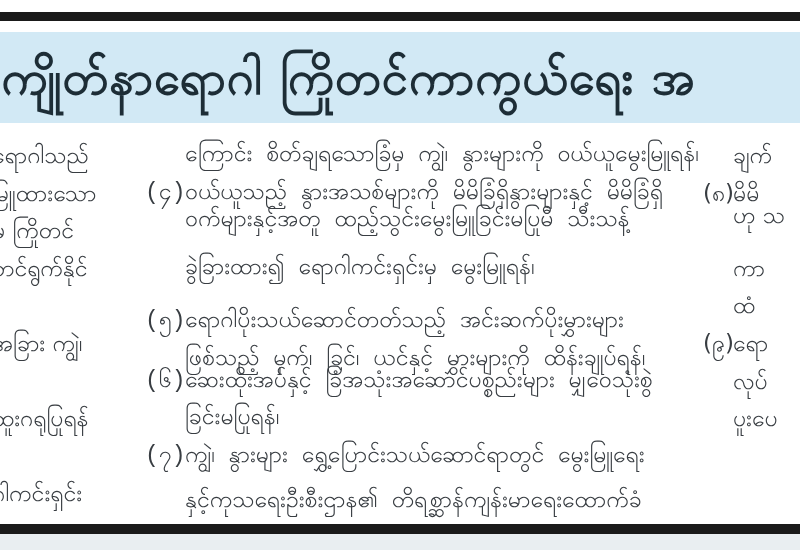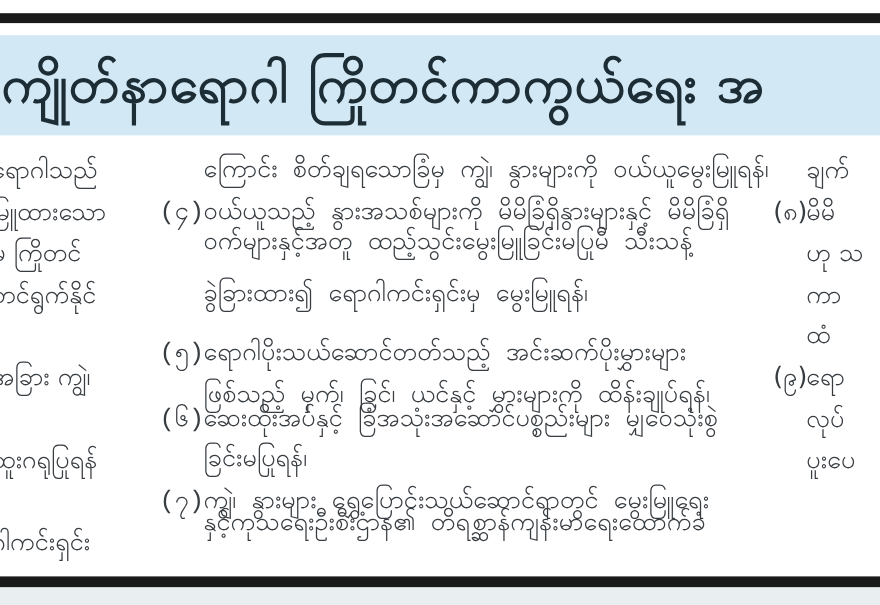--- a/index.html
+++ b/index.html
@@ -64,27 +64,27 @@
   <div class="col-mid">
     <div class="tline" style="top:136px"><span class="numslot"></span><span>ကြောင်း စိတ်ချရသောခြံမှ ကျွဲ၊ နွားများကို ဝယ်ယူမွေးမြူရန်၊</span></div>
     <div class="tline" style="top:174px"><span class="numslot">(၄)</span><span>ဝယ်ယူသည့် နွားအသစ်များကို မိမိခြံရှိနွားများနှင့် မိမိခြံရှိ</span></div>
     <div class="tline" style="top:201px"><span class="numslot"></span><span>ဝက်များနှင့်အတူ ထည့်သွင်းမွေးမြူခြင်းမပြုမီ သီးသန့်</span></div>
     <div class="tline" style="top:249px"><span class="numslot"></span><span>ခွဲခြားထား၍ ရောဂါကင်းရှင်းမှ မွေးမြူရန်၊</span></div>
     <div class="tline" style="top:302px"><span class="numslot">(၅)</span><span>ရောဂါပိုးသယ်ဆောင်တတ်သည့် အင်းဆက်ပိုးမွှားများ</span></div>
     <div class="tline" style="top:340px"><span class="numslot"></span><span>ဖြစ်သည့် မှက်၊ ခြင်၊ ယင်နှင့် မွှားများကို ထိန်းချုပ်ရန်၊</span></div>
     <div class="tline" style="top:362px"><span class="numslot">(၆)</span><span>ဆေးထိုးအပ်နှင့် ခြံအသုံးအဆောင်ပစ္စည်းများ မျှဝေသုံးစွဲ</span></div>
     <div class="tline" style="top:399px"><span class="numslot"></span><span>ခြင်းမပြုရန်၊</span></div>
     <div class="tline" style="top:437px"><span class="numslot">(၇)</span><span>ကျွဲ၊ နွားများ ရွှေ့ပြောင်းသယ်ဆောင်ရာတွင် မွေးမြူရေး</span></div>
-    <div class="tline" style="top:457px"><span class="numslot"></span><span>နှင့်ကုသရေးဦးစီးဌာန၏ တိရစ္ဆာန်ကျန်းမာရေးထောက်ခံ</span></div>
+    <div class="tline" style="top:482px"><span class="numslot"></span><span>နှင့်ကုသရေးဦးစီးဌာန၏ တိရစ္ဆာန်ကျန်းမာရေးထောက်ခံ</span></div>
   </div>
 
   <div class="col-right">
     <div class="tline" style="top:136px"><span class="numslot"></span><span>ချက်</span></div>
     <div class="tline" style="top:174px"><span class="numslot">(၈)</span><span>မိမိ</span></div>
-    <div class="tline" style="top:211px"><span class="numslot"></span><span>ဟု သ</span></div>
+    <div class="tline" style="top:196px"><span class="numslot"></span><span>ဟု သ</span></div>
     <div class="tline" style="top:249px"><span class="numslot"></span><span>ကာ</span></div>
     <div class="tline" style="top:286px"><span class="numslot"></span><span>ထံ</span></div>
     <div class="tline" style="top:324px"><span class="numslot">(၉)</span><span>ရော</span></div>
     <div class="tline" style="top:362px"><span class="numslot"></span><span>လုပ်</span></div>
     <div class="tline" style="top:399px"><span class="numslot"></span><span>ပူးပေ</span></div>
   </div>
 
   <div class="rule bottom"></div>
   <div class="footer-strip"></div>
 

